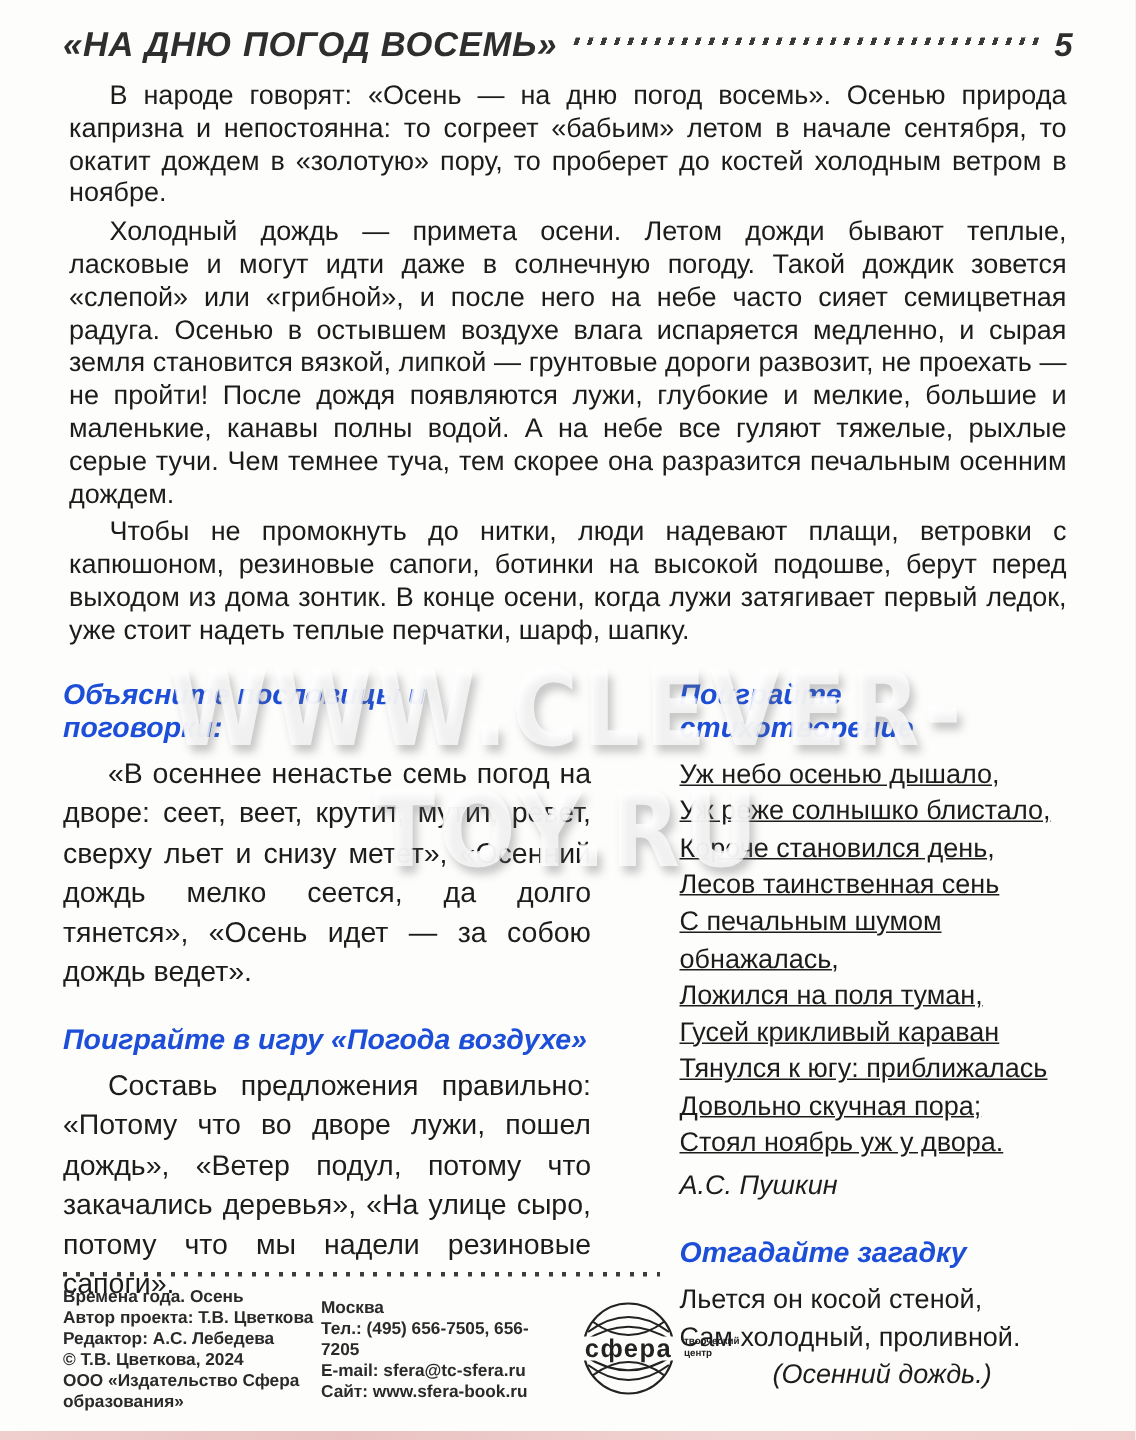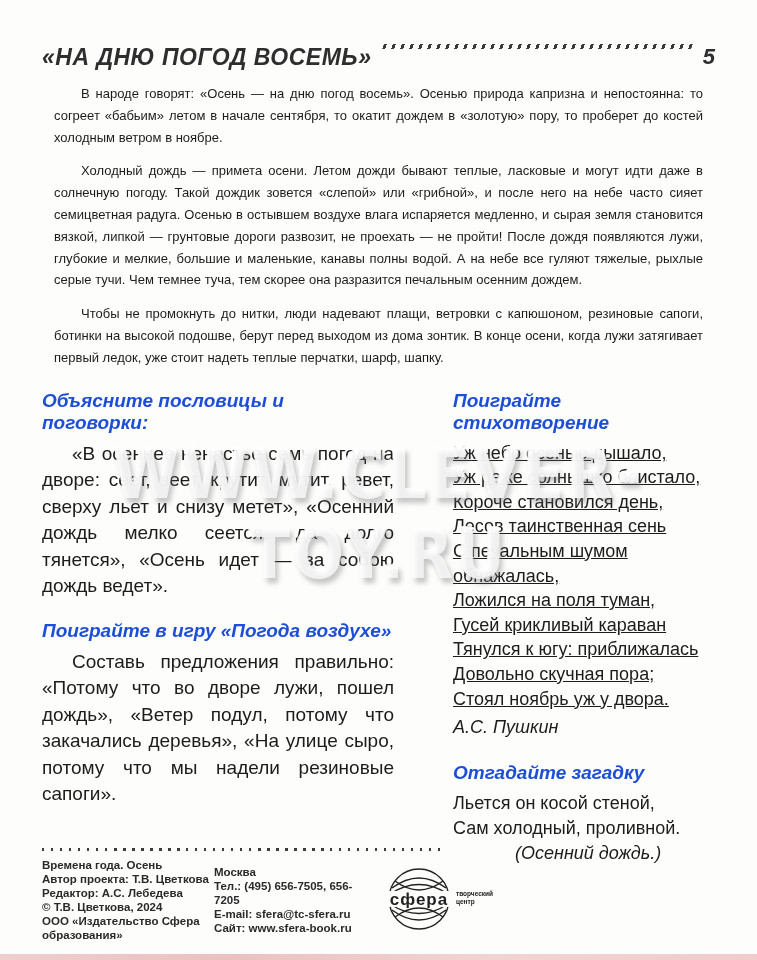--- a/index.html
+++ b/index.html
@@ -9,39 +9,39 @@
     margin:0 auto;
     background:#fdfdfc;
     overflow:hidden;
     font-family:"Liberation Sans",sans-serif;
     color:#1c1c1c;
   }
   .content{position:absolute;left:42px;top:0;width:673px;}
 
   
   .header{
-    display:flex;align-items:flex-start;
-    margin-top:44px;margin-bottom:10px;
+    display:flex;align-items:center;
+    margin-top:16px;margin-bottom:10px;
   }
   .header-title{
     font-size:23px;font-weight:bold;font-style:italic;
     letter-spacing:.5px;color:#2e2e2e;white-space:nowrap;
   }
   .header-leader{
     flex:1;height:5px;margin:0 10px 4px 12px;
     background:repeating-linear-gradient(90deg,#3a3a3a 0 3px,transparent 3px 9px);
     transform:skewX(-18deg);
   }
   .header-page{
     font-size:22px;font-weight:bold;font-style:italic;color:#2e2e2e;
   }
 
   
   .intro p{
-    margin:12px;font-size:13px;line-height:21.8px;
+    margin:4px;font-size:18px;line-height:21.8px;
     text-align:justify;text-indent:27px;
   }
 
   
   .columns{display:flex;margin-top:21px;}
   .col-left{width:352px;}
   .col-right{width:262px;margin-left:59px;}
   .sec-heading{
     font-size:19px;font-weight:bold;font-style:italic;
     color:#1d4ed8;margin:0 0 7px 0;

